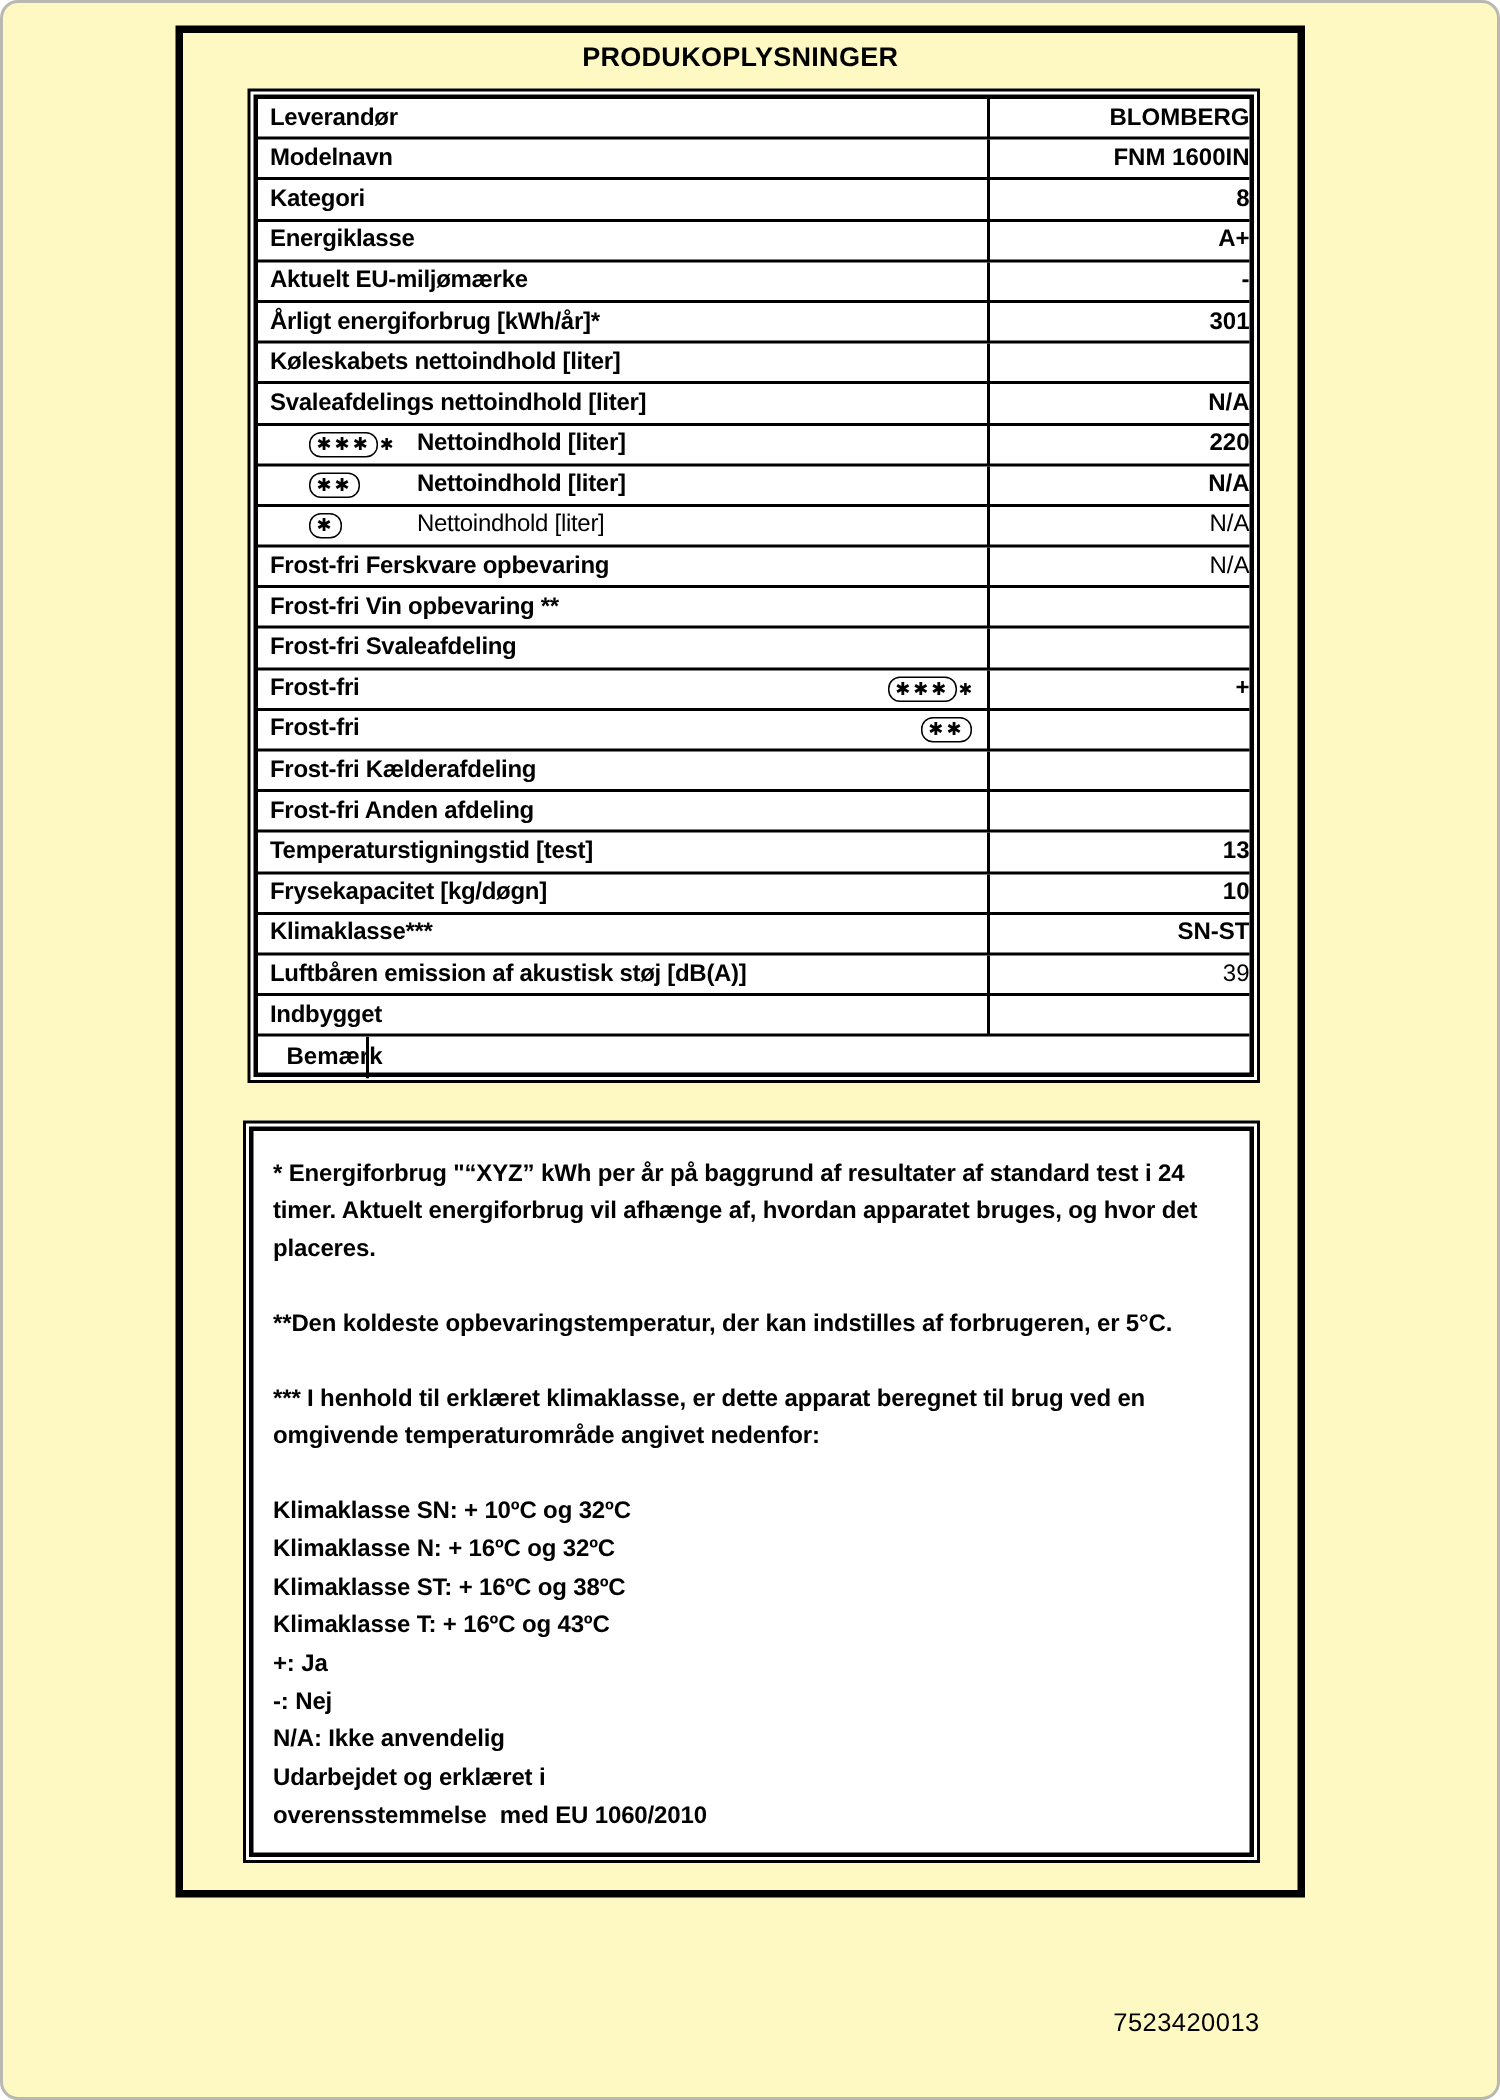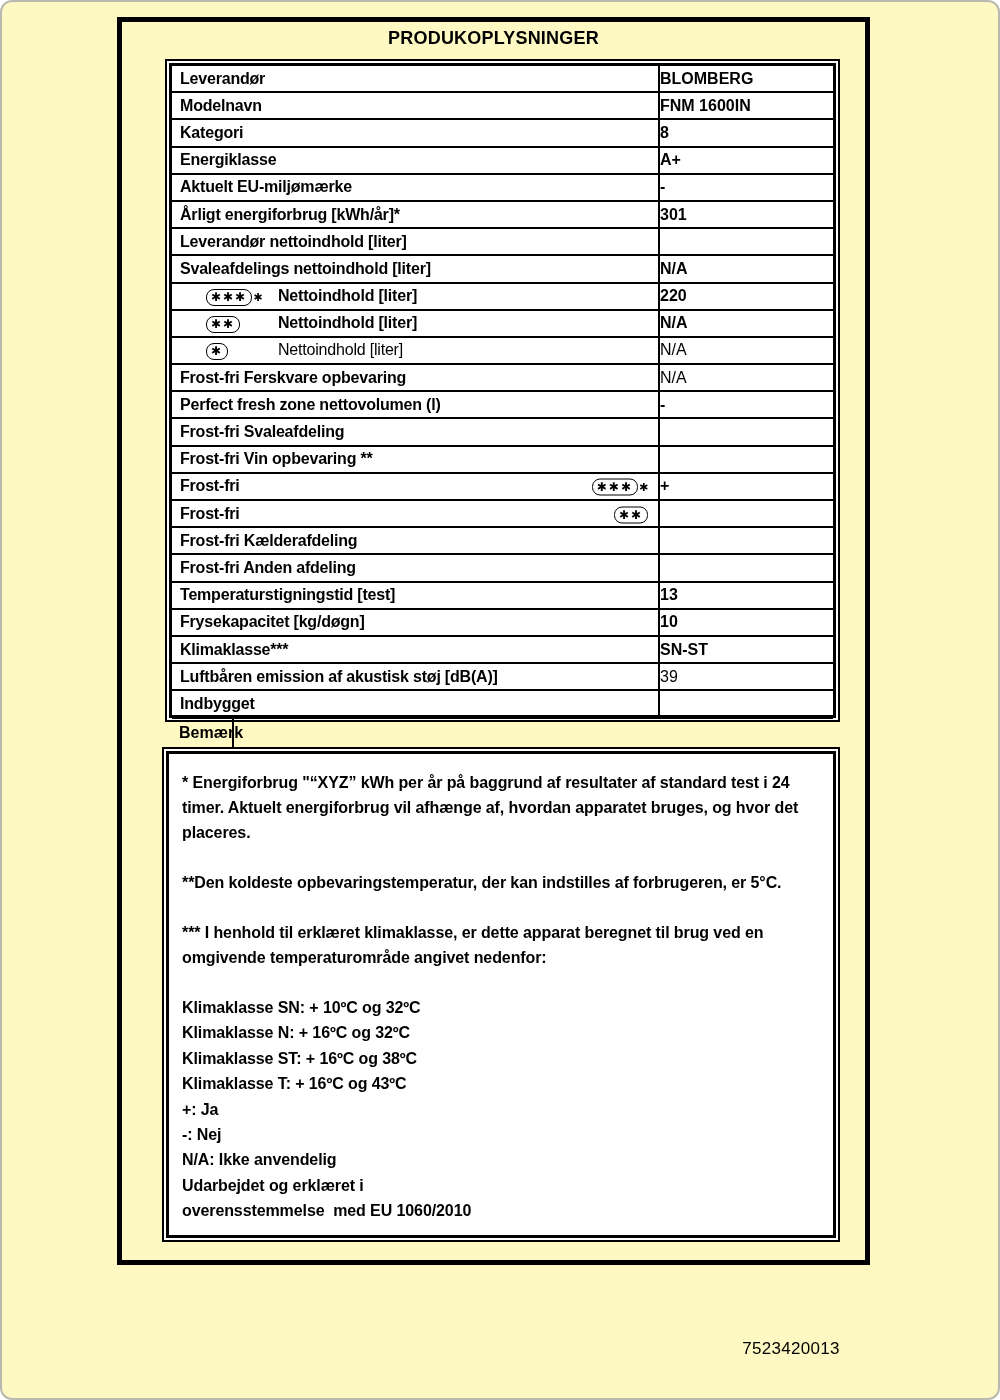--- a/index.html
+++ b/index.html
@@ -14,31 +14,31 @@
   
   .dbl{position:absolute;border:2px solid #000;padding:2px;box-sizing:border-box;background:#fff;}
   .dbl-inner{border:3px solid #000;height:100%;box-sizing:border-box;}
   .table-wrap{left:163px;top:57px;width:675px;height:663px;}
   .notes-wrap{left:160px;top:745px;width:678px;height:495px;}
   
   table.product{border-collapse:collapse;width:100%;table-layout:fixed;}
   table.product td{height:25.2px;font-size:16px;font-weight:400;padding:0;vertical-align:middle;overflow:hidden;white-space:nowrap;}
   table.product tr + tr td{border-top:2px solid #000;}
   table.product td.lbl{width:478px;padding-left:8px;letter-spacing:-0.2px;}
-  table.product td.val{text-align:left;border-left:2px solid #000;}
+  table.product td.val{text-align:right;border-left:2px solid #000;}
   table.product td.b{font-weight:700;}
   td.star-left{padding-left:34px !important;border-radius:11px;}
   td.star-left .stars{display:inline-block;width:72px;}
   td.star-right{position:relative;}
   td.star-right .stars{position:absolute;right:10px;top:50%;transform:translateY(-50%);}
   .star-badge{display:inline-block;border:1.5px solid #000;border-radius:8px;padding:0 4px;font-size:12px;line-height:15px;letter-spacing:2px;font-weight:700;}
   .star-extra{font-size:11px;margin-left:1px;font-weight:700;}
   tr.remark-row td{border-top:3px solid #000;height:28px;}
   .remark-flex{display:flex;height:28px;align-items:center;}
-  .remark-label{display:inline-block;width:62px;height:100%;box-sizing:border-box;border-right:2px solid #000;padding-left:7px;font-weight:700;font-size:16px;line-height:28px;}
+  .remark-label{display:inline-block;width:62px;height:100%;box-sizing:border-box;border-right:2px solid #000;padding-left:7px;font-weight:700;font-size:16px;line-height:28px;margin-left:12px;}
   
   .notes{padding:16px 13px 0 13px;font-size:16px;font-weight:700;letter-spacing:-0.1px;white-space:pre-wrap;}
   .notes .para{line-height:25px;margin:0 0 25px 0;}
   .notes .nline{line-height:25.4px;}
   .doc-number{position:absolute;left:731px;top:1337px;width:116px;font-size:17px;font-weight:400;text-align:center;letter-spacing:.3px;}
 </style>
 </head>
 <body>
 
 <div class="page">
@@ -69,21 +69,21 @@
             </tr>
             <tr>
               <td class="lbl b">Aktuelt EU-miljømærke</td>
               <td class="val b">-</td>
             </tr>
             <tr>
               <td class="lbl b">Årligt energiforbrug [kWh/år]*</td>
               <td class="val b">301</td>
             </tr>
             <tr>
-              <td class="lbl b">Leverandør nettoindhold [liter]</td>
+              <td class="lbl b">Køleskabets nettoindhold [liter]</td>
               <td class="val b"></td>
             </tr>
             <tr>
               <td class="lbl b">Svaleafdelings nettoindhold [liter]</td>
               <td class="val b">N/A</td>
             </tr>
             <tr>
               <td class="lbl b star-left"><span class="stars"><span class="star-badge">✱✱✱</span><span class="star-extra">✱</span></span><span>Nettoindhold [liter]</span></td>
               <td class="val b">220</td>
             </tr>
@@ -93,29 +93,25 @@
             </tr>
             <tr>
               <td class="lbl star-left"><span class="stars"><span class="star-badge">✱</span></span><span>Nettoindhold [liter]</span></td>
               <td class="val">N/A</td>
             </tr>
             <tr>
               <td class="lbl b">Frost-fri Ferskvare opbevaring</td>
               <td class="val">N/A</td>
             </tr>
             <tr>
-              <td class="lbl b">Perfect fresh zone nettovolumen (l)</td>
-              <td class="val b">-</td>
+              <td class="lbl b">Frost-fri Vin opbevaring **</td>
+              <td class="val b"></td>
             </tr>
             <tr>
               <td class="lbl b">Frost-fri Svaleafdeling</td>
-              <td class="val b"></td>
-            </tr>
-            <tr>
-              <td class="lbl b">Frost-fri Vin opbevaring **</td>
               <td class="val b"></td>
             </tr>
             <tr>
               <td class="lbl b star-right"><span>Frost-fri</span><span class="stars"><span class="star-badge">✱✱✱</span><span class="star-extra">✱</span></span></td>
               <td class="val b">+</td>
             </tr>
             <tr>
               <td class="lbl b star-right"><span>Frost-fri</span><span class="stars"><span class="star-badge">✱✱</span></span></td>
               <td class="val b"></td>
             </tr>

